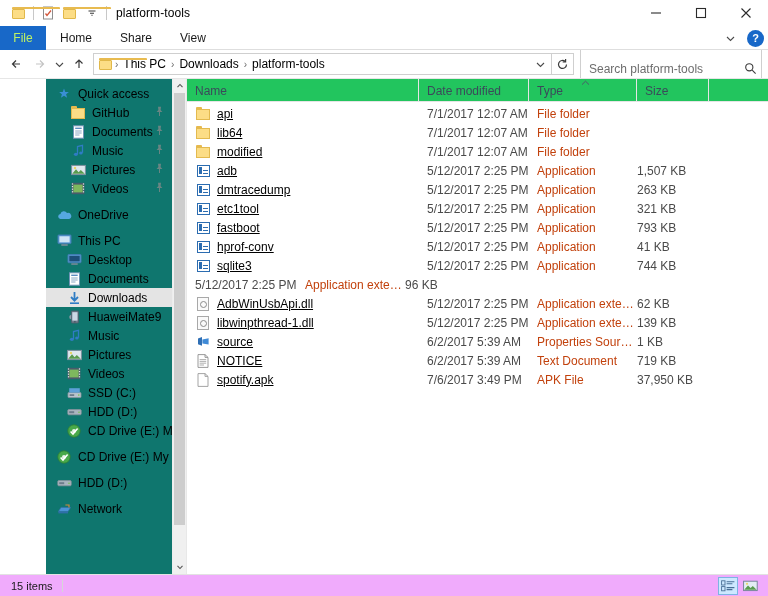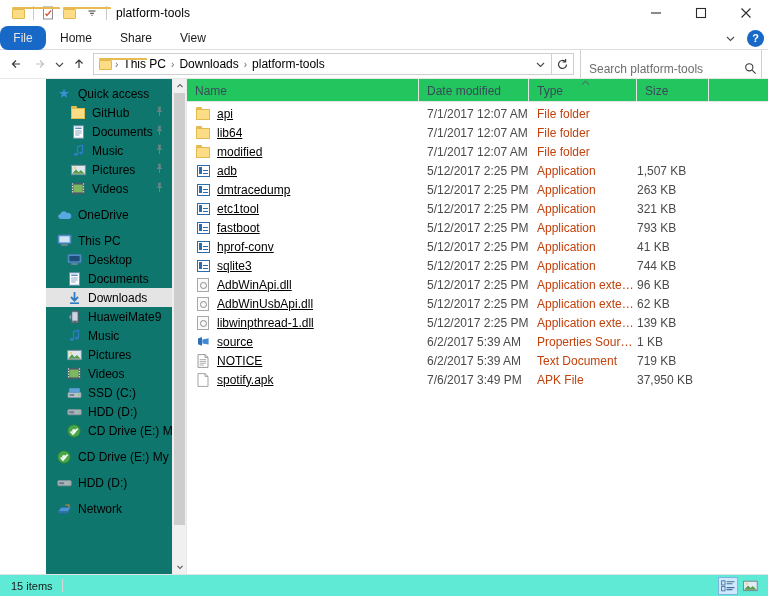--- a/index.html
+++ b/index.html
@@ -33,21 +33,21 @@
 
   
   .ribbon {
     height: 24px; flex: 0 0 24px; display: flex; align-items: stretch;
     border-bottom: 1px solid #dededE; background: #fff; position: relative;
   }
   .tab {
     min-width: 48px; padding: 0 14px; display: flex; align-items: center; justify-content: center;
     font-size: 12px; color: #1a1a1a; height: 24px;
   }
-  .tab.file { background: #1868c8; color: #e5e5e5; min-width: 46px; padding: 0 13px; border-radius: 8px; }
+  .tab.file { background: #1868c8; color: #bef264; min-width: 46px; padding: 0 13px; }
   .ribbon-right { position: absolute; right: 4px; top: 0; height: 24px; display: flex; align-items: center; gap: 8px; }
   .chev-btn { width: 18px; height: 18px; display: flex; align-items: center; justify-content: center; }
   .help-btn { width: 17px; height: 17px; border-radius: 50%; background: #1868c8; color: #fff;
     display: flex; align-items: center; justify-content: center; font-size: 11px; font-weight: bold; }
 
   
   .navbar { height: 28px; flex: 0 0 28px; display: flex; align-items: center; background: #fff; padding: 0 6px; gap: 0; }
   .nav-btn { width: 22px; height: 22px; display: flex; align-items: center; justify-content: center; }
   .nav-btn.sm { width: 18px; }
   .addressbar {
@@ -102,21 +102,21 @@
   .row { height: 19px; display: flex; align-items: center; font-size: 12px; }
   .cell { padding-left: 8px; white-space: nowrap; overflow: hidden; text-overflow: ellipsis; }
   .c-name { width: 232px; flex: 0 0 232px; display: flex; align-items: center; color: #000; padding-left: 8px; text-decoration: underline; }
   .c-name .fi { width: 16px; height: 16px; margin-right: 6px; flex: 0 0 16px; display: flex; align-items: center; justify-content: center; }
   .c-date { width: 110px; flex: 0 0 110px; color: #4a4a4a; }
   .c-type { width: 108px; flex: 0 0 108px; color: #c2410c; }
   .c-size { width: 72px; flex: 0 0 72px; color: #4a4a4a; padding-right: 9px; padding-left: 0; }
 
   
   .statusbar { height: 22px; flex: 0 0 22px; display: flex; align-items: center;
-     border-top: 1px solid #e2e2e2; background: #5eead4; padding: 0 6px; position: relative; }
+     border-top: 1px solid #e2e2e2; background: #f0abfc; padding: 0 6px; position: relative; }
   .status-text { font-size: 11px; color: #1a1a1a; padding-left: 5px; }
   .status-sep { width: 1px; height: 13px; background: #d6d6d6; margin-left: 9px; }
   .viewbtns { position: absolute; right: 8px; top: 2px; display: flex; gap: 2px; }
   .vb { width: 20px; height: 18px; display: flex; align-items: center; justify-content: center; }
   .vb.active { background: #cde8ff; border: 1px solid #7eb4e2; }
 
   
   .ic-folder { width: 15px; height: 13px; position: relative; }
   .ic-folder .t { position: absolute; left: 0; top: 0; width: 6.5px; height: 2.5px; background: #e6b94e; border-radius: 1px 1px 0 0; }
   .ic-folder .b { position: absolute; left: 0; top: 2px; width: 14px; height: 11px; background: #fcdd86; border: 1px solid #e3ba4f; }
@@ -703,28 +703,20 @@
                 </span>
               </span>
             <span>sqlite3</span>
           </div>
           <div class="cell c-date">5/12/2017 2:25 PM</div>
           <div class="cell c-type">Application</div>
           <div class="cell c-size">744 KB</div>
         </div>
 
         <div class="row">
-          <div class="c-name">
-            <span class="fi">
-                <span class="ic-dll">
-                  <span class="g"></span>
-                </span>
-              </span>
-            <span>AdbWinApi.dll</span>
-          </div>
           <div class="cell c-date">5/12/2017 2:25 PM</div>
           <div class="cell c-type">Application extens...</div>
           <div class="cell c-size">96 KB</div>
         </div>
 
         <div class="row">
           <div class="c-name">
             <span class="fi">
                 <span class="ic-dll">
                   <span class="g"></span>

